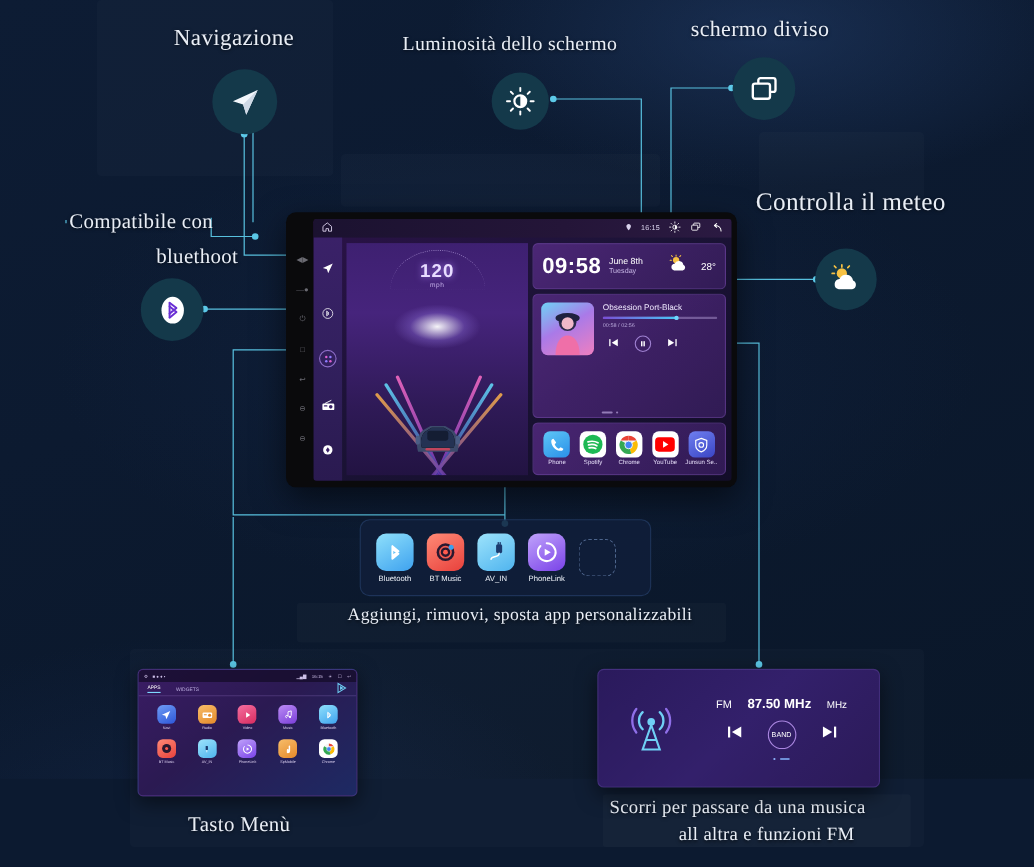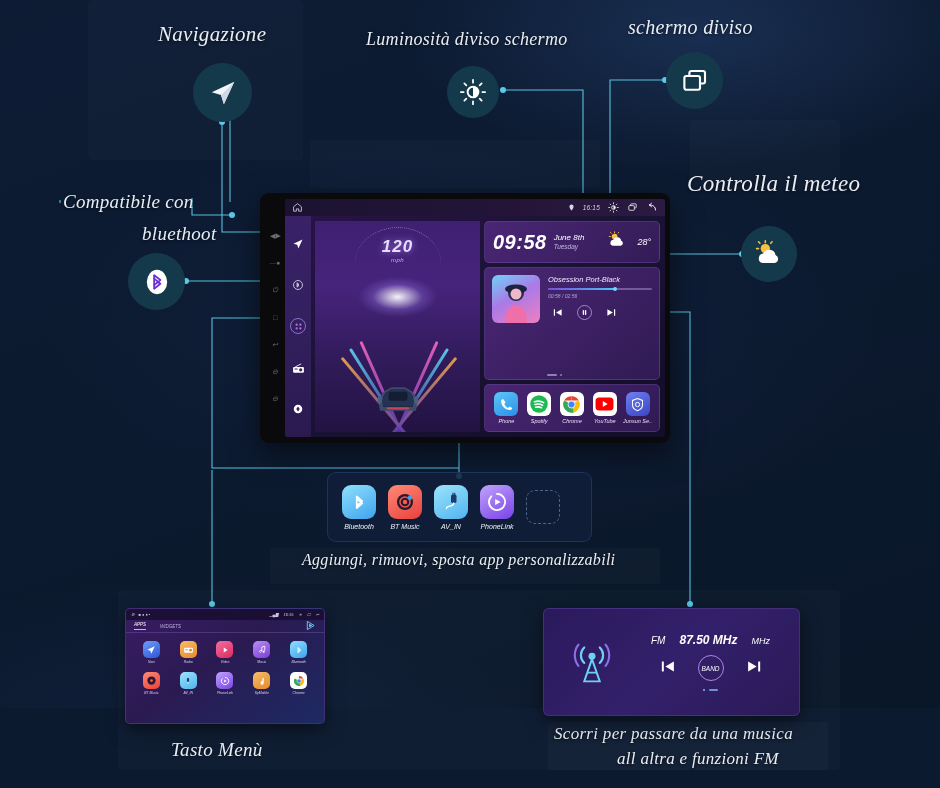--- a/index.html
+++ b/index.html
@@ -10,21 +10,20 @@
     background: #0c1a30;
   }
   #page {
     position: relative;
     width: 940px; height: 708px;
     background:
       radial-gradient(ellipse 420px 200px at 700px 30px, rgba(40,70,120,0.45), rgba(0,0,0,0) 70%),
       radial-gradient(ellipse 500px 260px at 180px 760px, rgba(25,45,85,0.40), rgba(0,0,0,0) 70%),
       radial-gradient(ellipse 600px 300px at 470px 330px, rgba(22,42,80,0.35), rgba(0,0,0,0) 70%),
       linear-gradient(160deg, #0d1c34 0%, #0c1a30 40%, #0a1729 100%);
-    font-style: italic;
   }
   
   .bgblock { position: absolute; background: rgba(255,255,255,0.018); border-radius: 4px; }
 
   
   .anno {
     position: absolute;
     color: #e9eef6;
     font-family: "Liberation Serif", serif;
     font-weight: 400;
@@ -278,31 +277,31 @@
       <circle cx="657" cy="245" r="3"></circle>
       <circle cx="690" cy="604" r="3"></circle>
       <circle cx="212" cy="604" r="3"></circle>
       <circle cx="459" cy="400" r="3"></circle>
       <circle cx="232" cy="215" r="3"></circle>
     </g>
   </svg>
 
   <div class="anno" style="left:158px;top:22px;font-size:21px;">Navigazione</div>
 
-  <div class="anno" style="left:366px;top:29px;font-size:18px;">Luminosità diviso schermo</div>
+  <div class="anno" style="left:366px;top:29px;font-size:18px;">Luminosità dello schermo</div>
 
   <div class="anno" style="left:628px;top:16px;font-size:20px;">schermo diviso</div>
 
   <div class="anno" style="left:63px;top:191px;font-size:19px;">Compatibile con</div>
   <div class="anno" style="left:94px;top:223px;font-size:19px;margin-left:48px;">bluethoot</div>
 
   <div class="anno" style="left:687px;top:171px;font-size:23px;">Controlla il meteo</div>
 
   <div class="plate" style="left:270px;top:548px;width:390px;height:36px;"></div>
-  <div class="anno" style="left:302px;top:551px;font-size:16px;">Aggiungi, rimuovi, sposta app personalizzabili</div>
+  <div class="anno" style="left:316px;top:551px;font-size:16px;">Aggiungi, rimuovi, sposta app personalizzabili</div>
 
   <div class="anno" style="left:171px;top:739px;font-size:19px;">Tasto Menù</div>
 
   <div class="plate" style="left:548px;top:722px;width:280px;height:48px;"></div>
   <div class="anno" style="left:617px;top:749px;font-size:17px;">all altra e funzioni FM</div>
   <div class="anno" style="left:554px;top:724px;font-size:17px;">Scorri per passare da una musica</div>
 
   <div class="badge" style="left:193px;top:63px;width:59px;height:59px;">
     <span>
       <svg width="30" height="30" viewBox="0 0 24 24">

